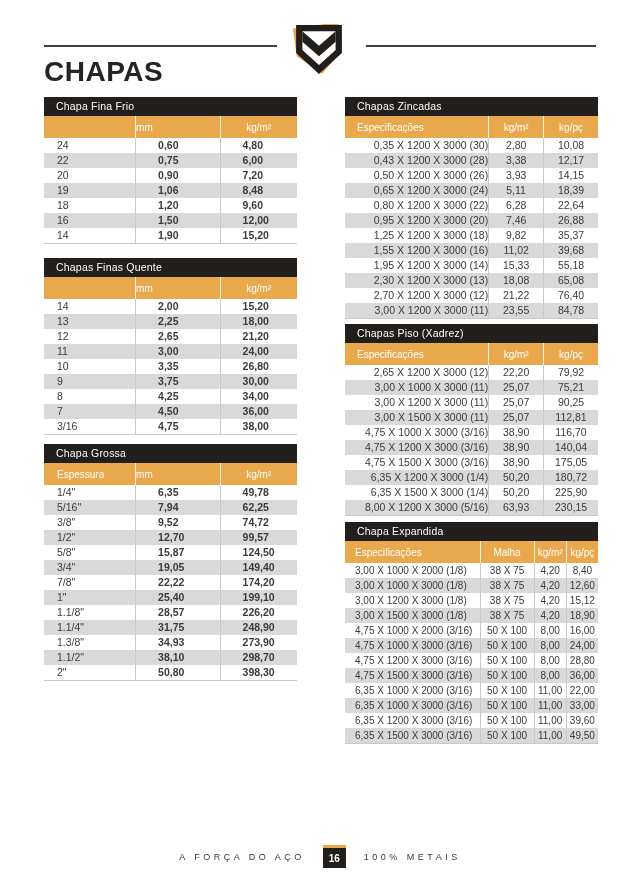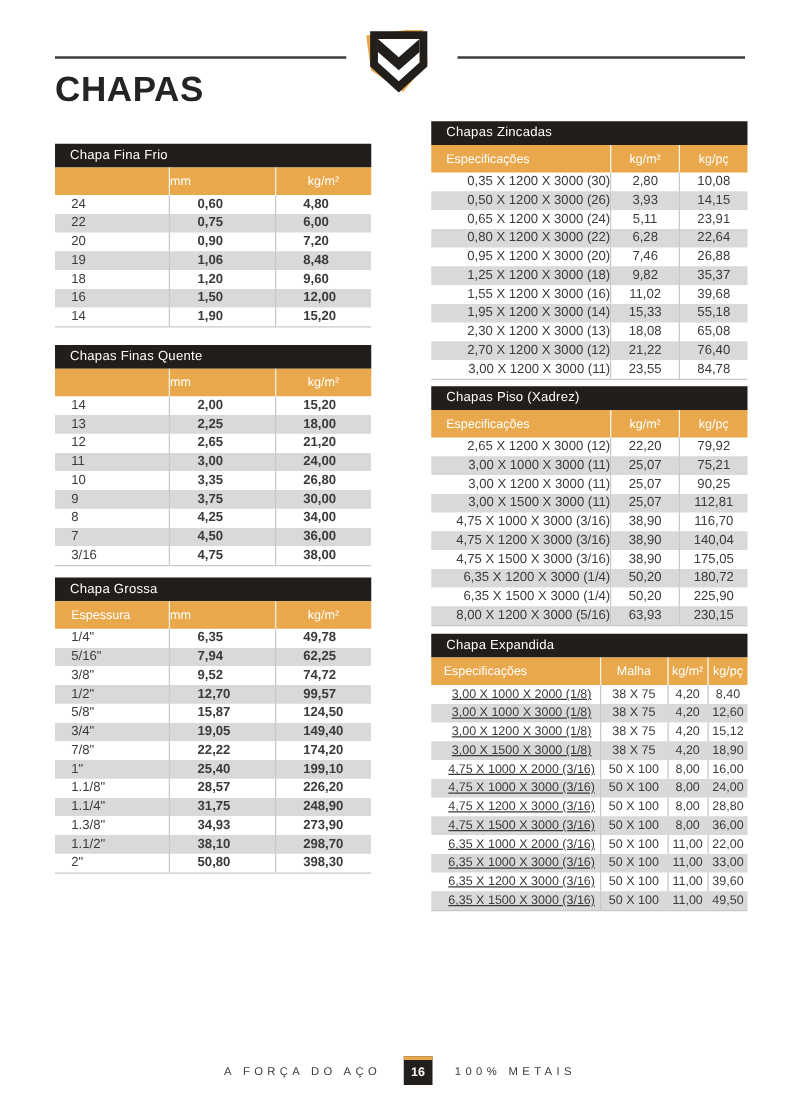--- a/index.html
+++ b/index.html
@@ -17,21 +17,21 @@
   .hdr-line { position: absolute; top: 45px; height: 2px; background: #3f3f3f; }
   .hdr-line.left  { left: 0; width: 233px; }
   .hdr-line.right { right: 0; width: 230px; }
   .logo { position: absolute; left: 249px; top: 24px; width: 52px; height: 52px; }
   .page-title {
     position: absolute; top: 56px; left: 0;
     font-size: 28px; font-weight: bold; color: #242424; letter-spacing: 0.5px;
   }
 
   
-  .col-left  { position: absolute; left: 44px;  top: 115px; width: 253px; }
+  .col-left  { position: absolute; left: 44px;  top: 97px; width: 253px; }
   .col-right { position: absolute; left: 345px; top: 97px; width: 253px; }
 
   .tblwrap { width: 100%; }
   .mb14 { margin-bottom: 14px; }
   .mb9  { margin-bottom: 9px; }
   .mb5  { margin-bottom: 5px; }
   .mb6  { margin-bottom: 6px; }
 
   .tbl-title {
     background: #211e1c; color: #ffffff;
@@ -65,21 +65,21 @@
   .t-spec th:nth-child(3) { width: 22.5%; text-align: center; }
   .t-spec td:nth-child(1) { text-align: right; padding-left: 12px; }
   .t-spec td:nth-child(2),
   .t-spec td:nth-child(3) { text-align: center; }
 
   
   .t-exp th:nth-child(1) { width: 52%; text-align: left; padding-left: 10px; }
   .t-exp th:nth-child(2) { width: 22%; text-align: center; }
   .t-exp th:nth-child(3) { width: 13%; text-align: center; }
   .t-exp th:nth-child(4) { width: 13%; text-align: center; }
-  .t-exp td:nth-child(1) { text-align: center; padding-left: 10px; font-size: 10px; text-decoration: underline; }
+  .t-exp td:nth-child(1) { text-align: left; padding-left: 10px; font-size: 10px; }
   .t-exp td:nth-child(2),
   .t-exp td:nth-child(3),
   .t-exp td:nth-child(4) { text-align: center; font-size: 10px; }
 
   
   .footer {
     position: absolute; left: 0; top: 845px; width: 640px;
     display: flex; justify-content: center; align-items: center; gap: 18px;
   }
   .footer-text {
@@ -310,28 +310,33 @@
               <th>kg/pç</th>
             </tr>
           </thead>
           <tbody>
             <tr>
               <td>0,35 X 1200 X 3000 (30)</td>
               <td>2,80</td>
               <td>10,08</td>
             </tr>
             <tr>
+              <td>0,43 X 1200 X 3000 (28)</td>
+              <td>3,38</td>
+              <td>12,17</td>
+            </tr>
+            <tr>
               <td>0,50 X 1200 X 3000 (26)</td>
               <td>3,93</td>
               <td>14,15</td>
             </tr>
             <tr>
               <td>0,65 X 1200 X 3000 (24)</td>
               <td>5,11</td>
-              <td>23,91</td>
+              <td>18,39</td>
             </tr>
             <tr>
               <td>0,80 X 1200 X 3000 (22)</td>
               <td>6,28</td>
               <td>22,64</td>
             </tr>
             <tr>
               <td>0,95 X 1200 X 3000 (20)</td>
               <td>7,46</td>
               <td>26,88</td>

